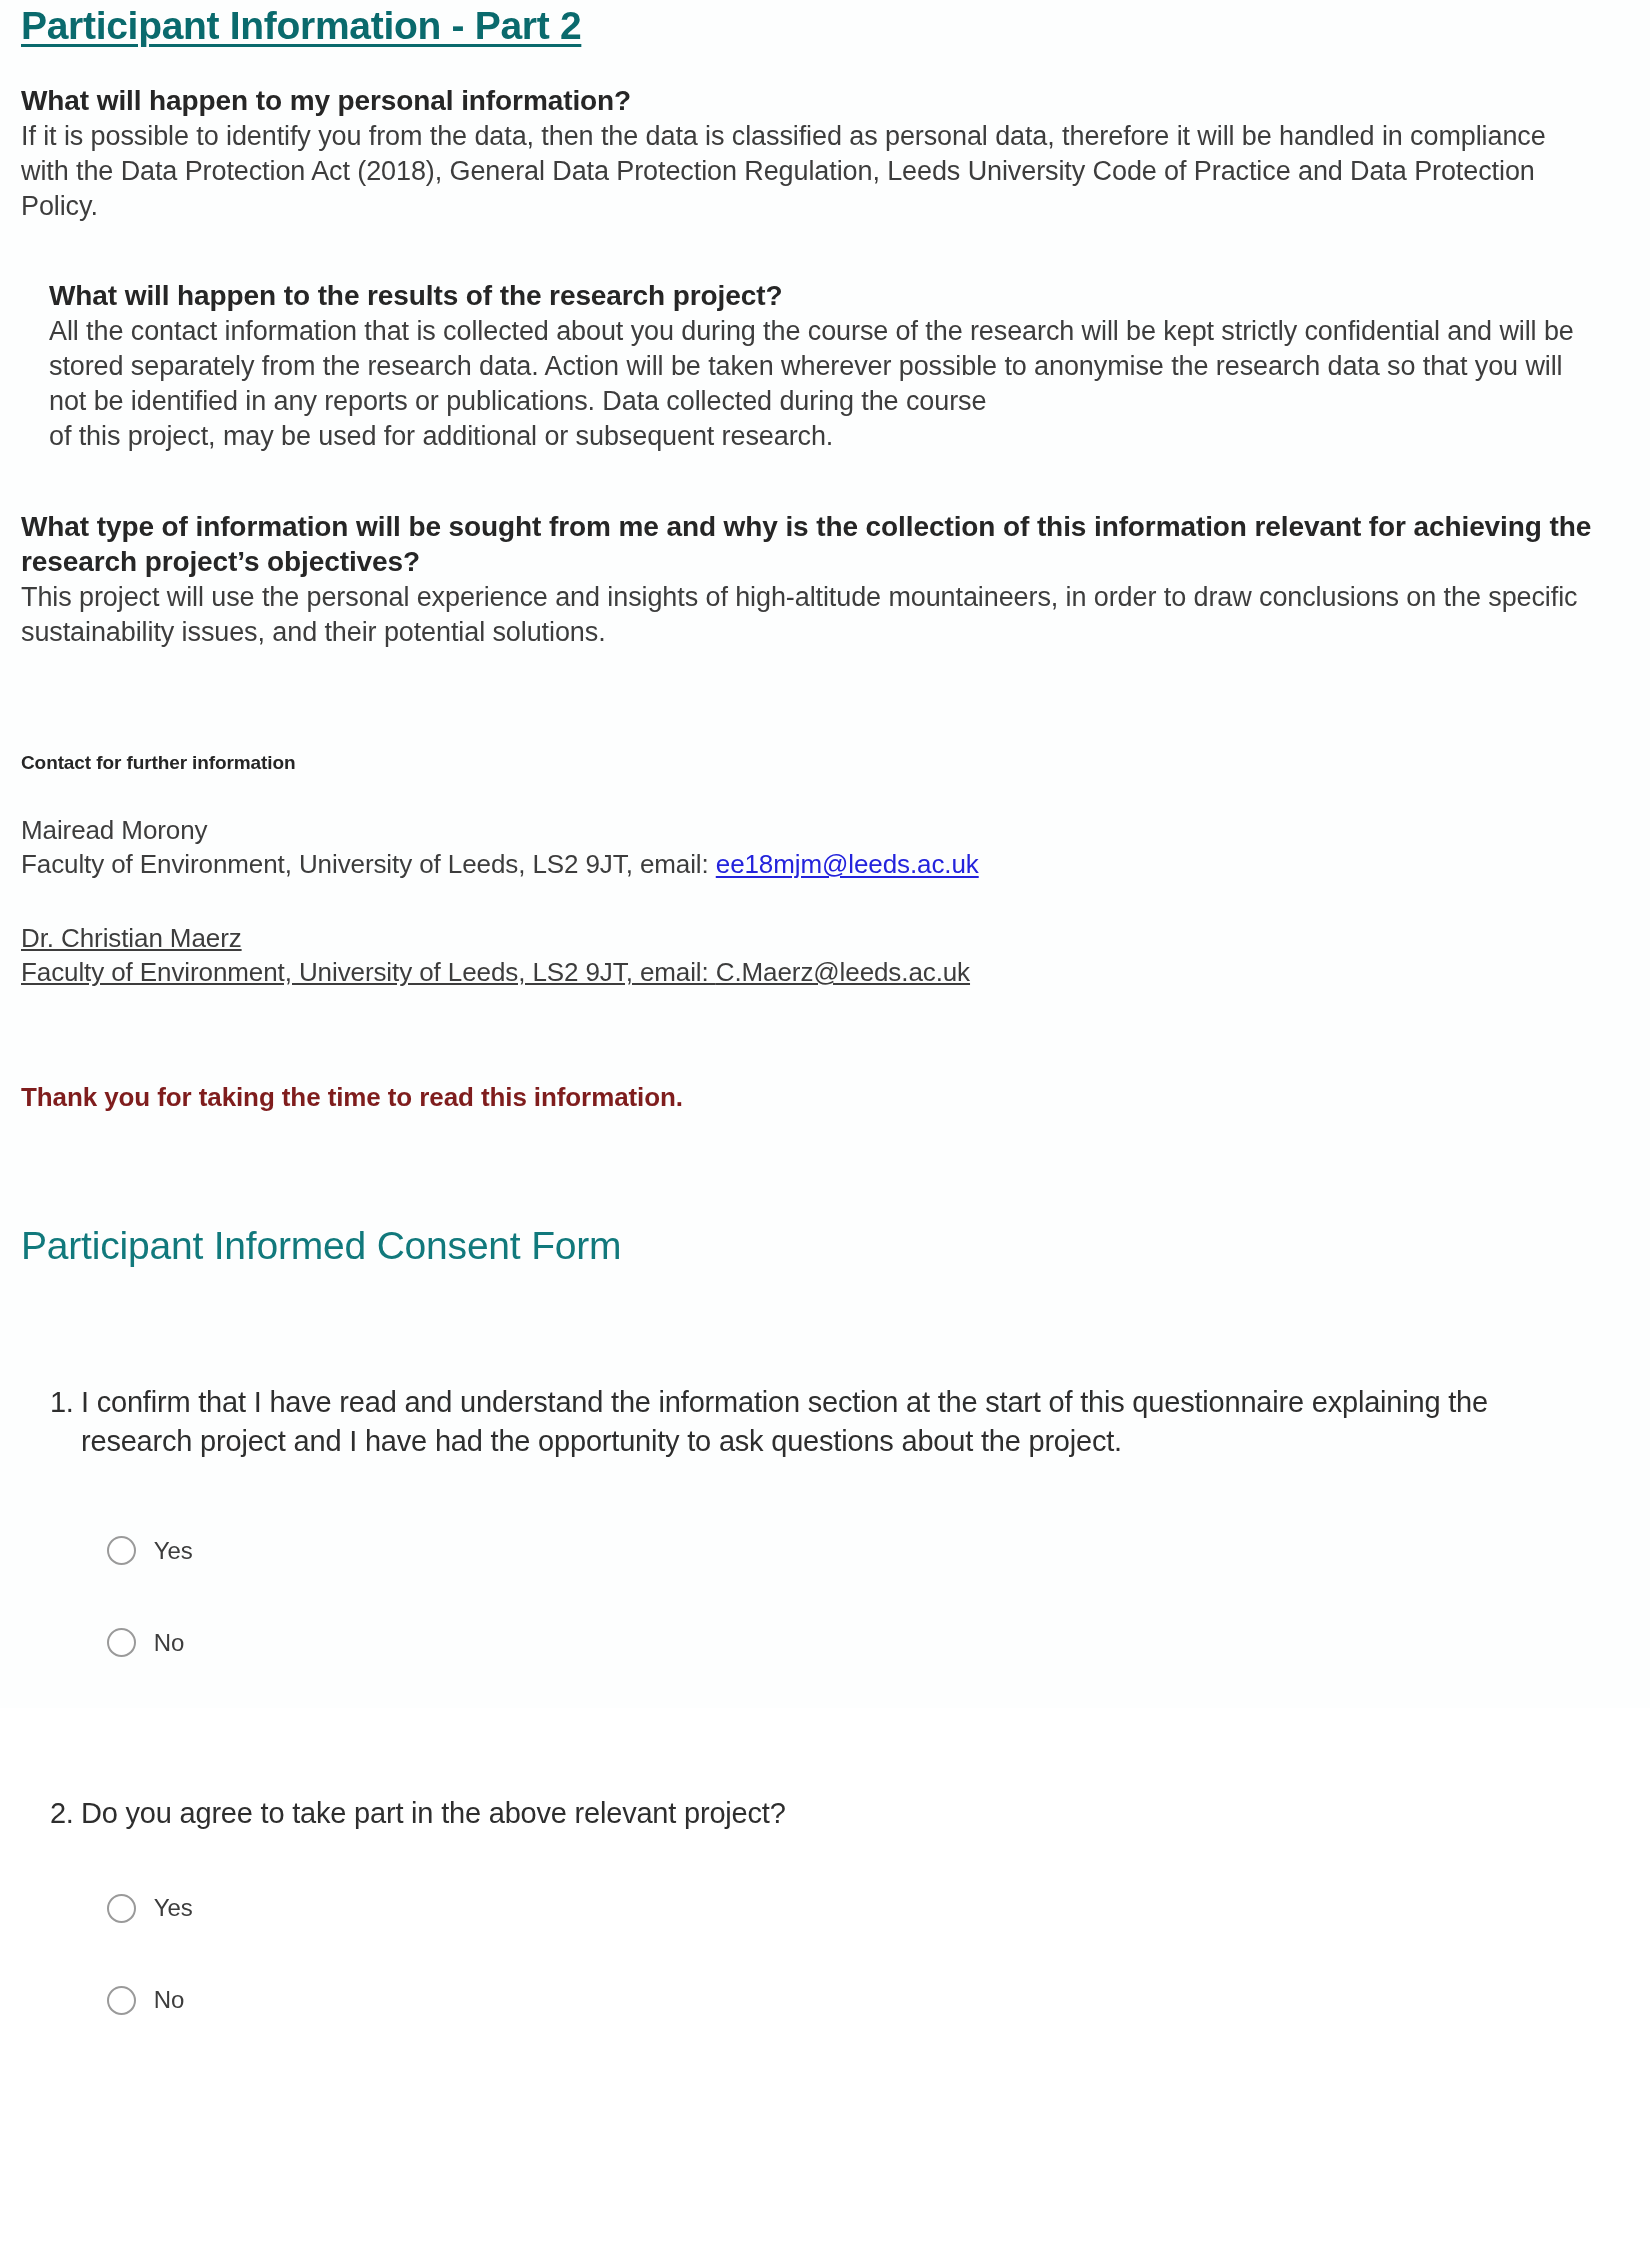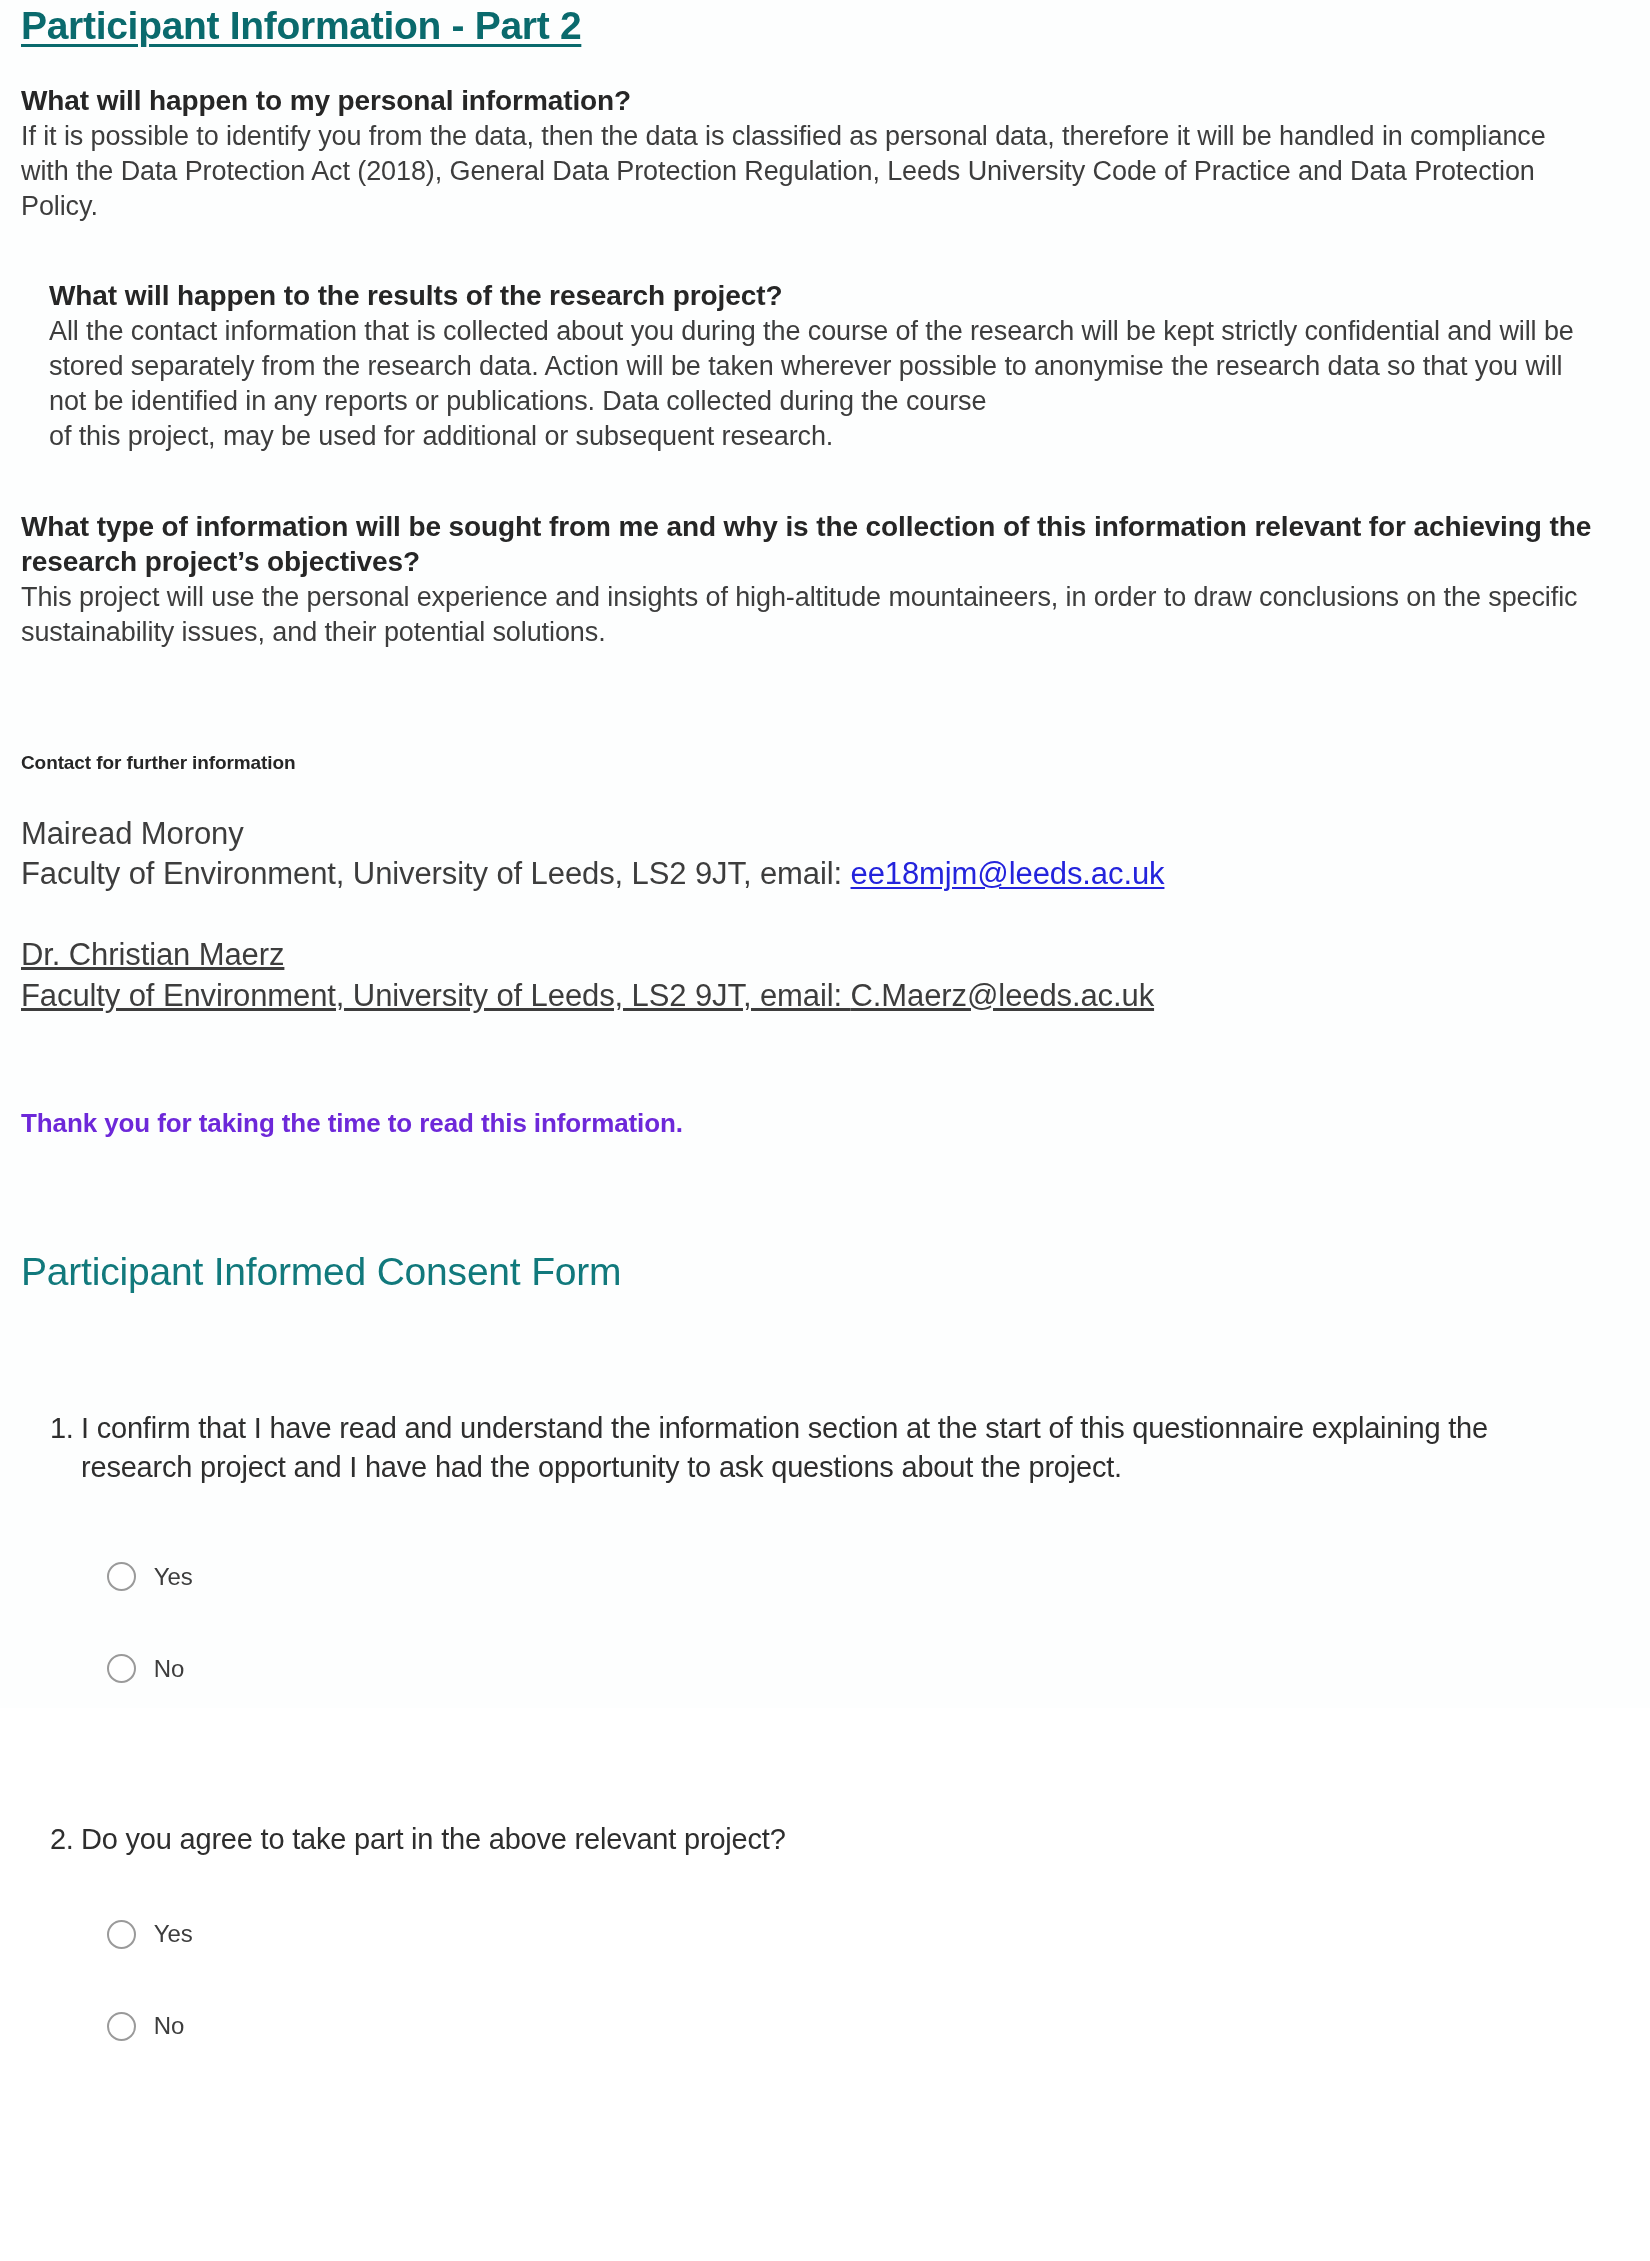--- a/index.html
+++ b/index.html
@@ -63,40 +63,40 @@
   .contact-heading {
     font-size: 19px;
     font-weight: bold;
     color: #262626;
     margin: 0;
     padding-top: 102px;
     letter-spacing: -0.1px;
   }
 
   .contact-block {
-    font-size: 31px;
+    font-size: 26px;
     color: #3d3d3d;
     line-height: 1.3;
     margin: 0;
     padding-top: 40px;
     letter-spacing: -0.1px;
   }
   .contact-block.second { padding-top: 41px; text-decoration: underline; }
 
   .email-link {
     color: #2323dc;
     text-decoration: underline;
     text-underline-offset: 3.1px;
     text-decoration-thickness: 2.1px;
   }
 
   .thanks {
     font-size: 26px;
     font-weight: bold;
-    color: #6d28d9;
+    color: #7f1d1d;
     margin: 0;
     padding-top: 92px;
     letter-spacing: -0.1px;
   }
 
   
   .form-title {
     font-size: 39px;
     font-weight: 400;
     color: #11797c;

